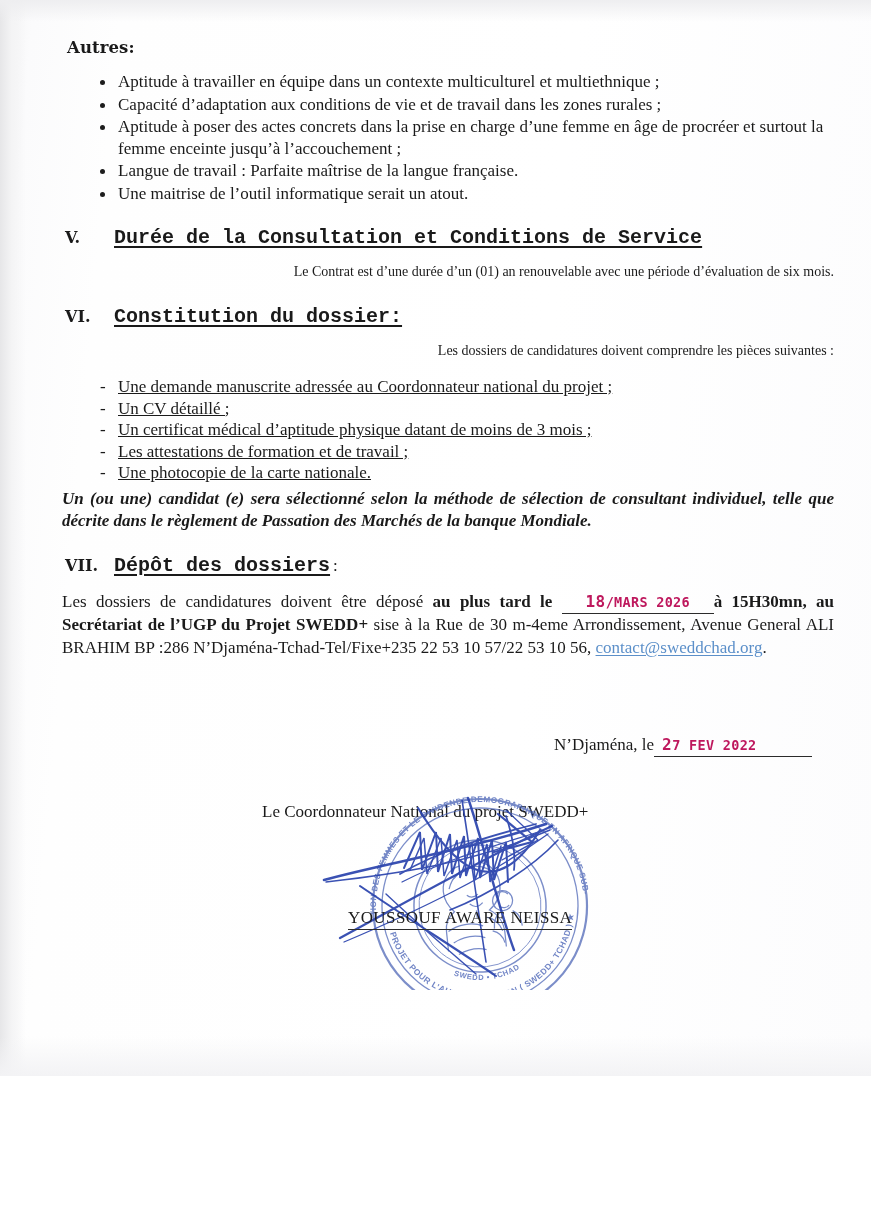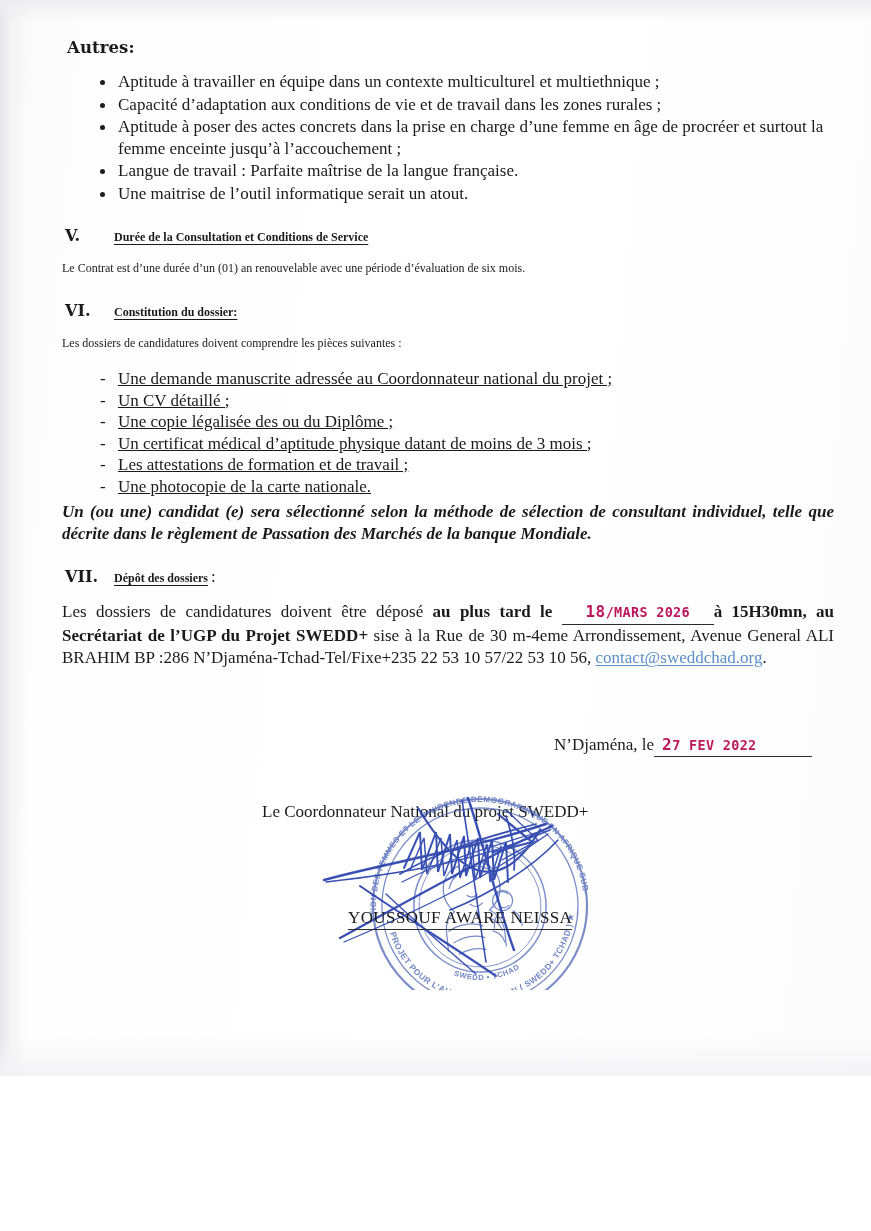--- a/index.html
+++ b/index.html
@@ -91,38 +91,39 @@
   .section-num {
     font-family: "DejaVu Serif", serif;
     font-weight: bold;
     font-size: 16px;
     width: 52px;
     flex: none;
     padding-left: 3px;
     box-sizing: border-box;
   }
   .section-title {
-    font-family: Liberation Serif, serif;
-    font-weight: bold;
-    font-size: 12px;
+    font-family: Liberation Mono, monospace;
+    font-weight: bold;
+    font-size: 20px;
     text-decoration: underline;
     text-underline-offset: 2.5px;
   }
   .section-title-suffix {
     font-family: "Liberation Serif", serif;
     font-weight: normal;
     font-size: 17px;
     text-decoration: none;
     margin-left: 3px;
   }
 
   p.para {
-    font-size: 12px;
+    font-size: 14px;
     line-height: 22px;
     margin: 12px 0 0 0;
+    text-align: right;
   }
 
   ul.dashes {
     list-style: none;
     margin: 14px 0 0 0;
     padding: 0;
   }
   ul.dashes > li {
     position: relative;
     padding-left: 56px;
@@ -273,21 +274,20 @@
 
     <div class="section-head">
       <span class="section-num">VI.</span>
       <span class="section-title">Constitution du dossier:</span>
     </div>
     <p class="para">Les dossiers de candidatures doivent comprendre les pièces suivantes :</p>
 
     <ul class="dashes">
       <li>Une demande manuscrite adressée au Coordonnateur national du projet ;</li>
       <li>Un CV détaillé ;</li>
-      <li>Une copie légalisée des ou du Diplôme ;</li>
       <li>Un certificat médical d’aptitude physique datant de moins de 3 mois ;</li>
       <li>Les attestations de formation et de travail ;</li>
       <li>Une photocopie de la carte nationale.</li>
     </ul>
 
     <p class="boldital">Un (ou une) candidat (e) sera sélectionné selon la méthode de sélection de consultant individuel, telle que décrite dans le règlement de Passation des Marchés de la banque Mondiale.</p>
 
     <div class="section-head">
       <span class="section-num">VII.</span>
       <span class="section-title">Dépôt des dossiers</span>

